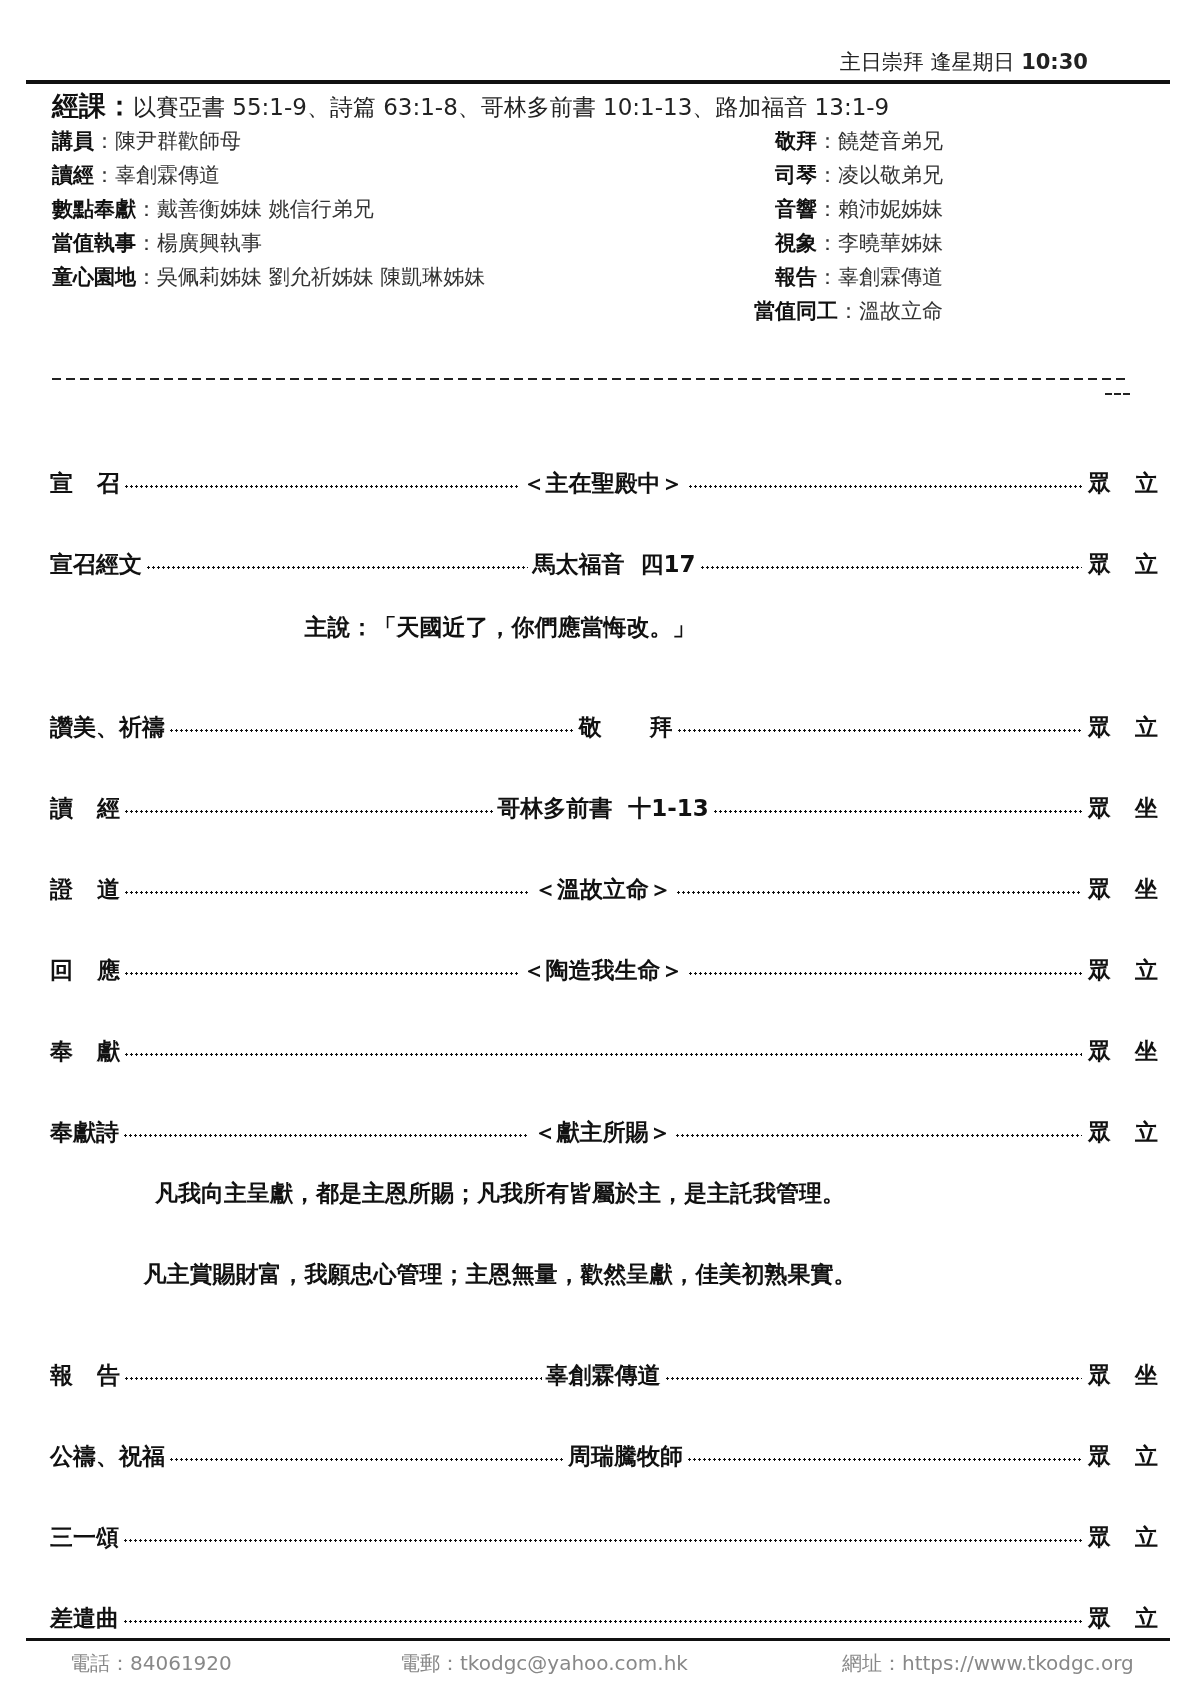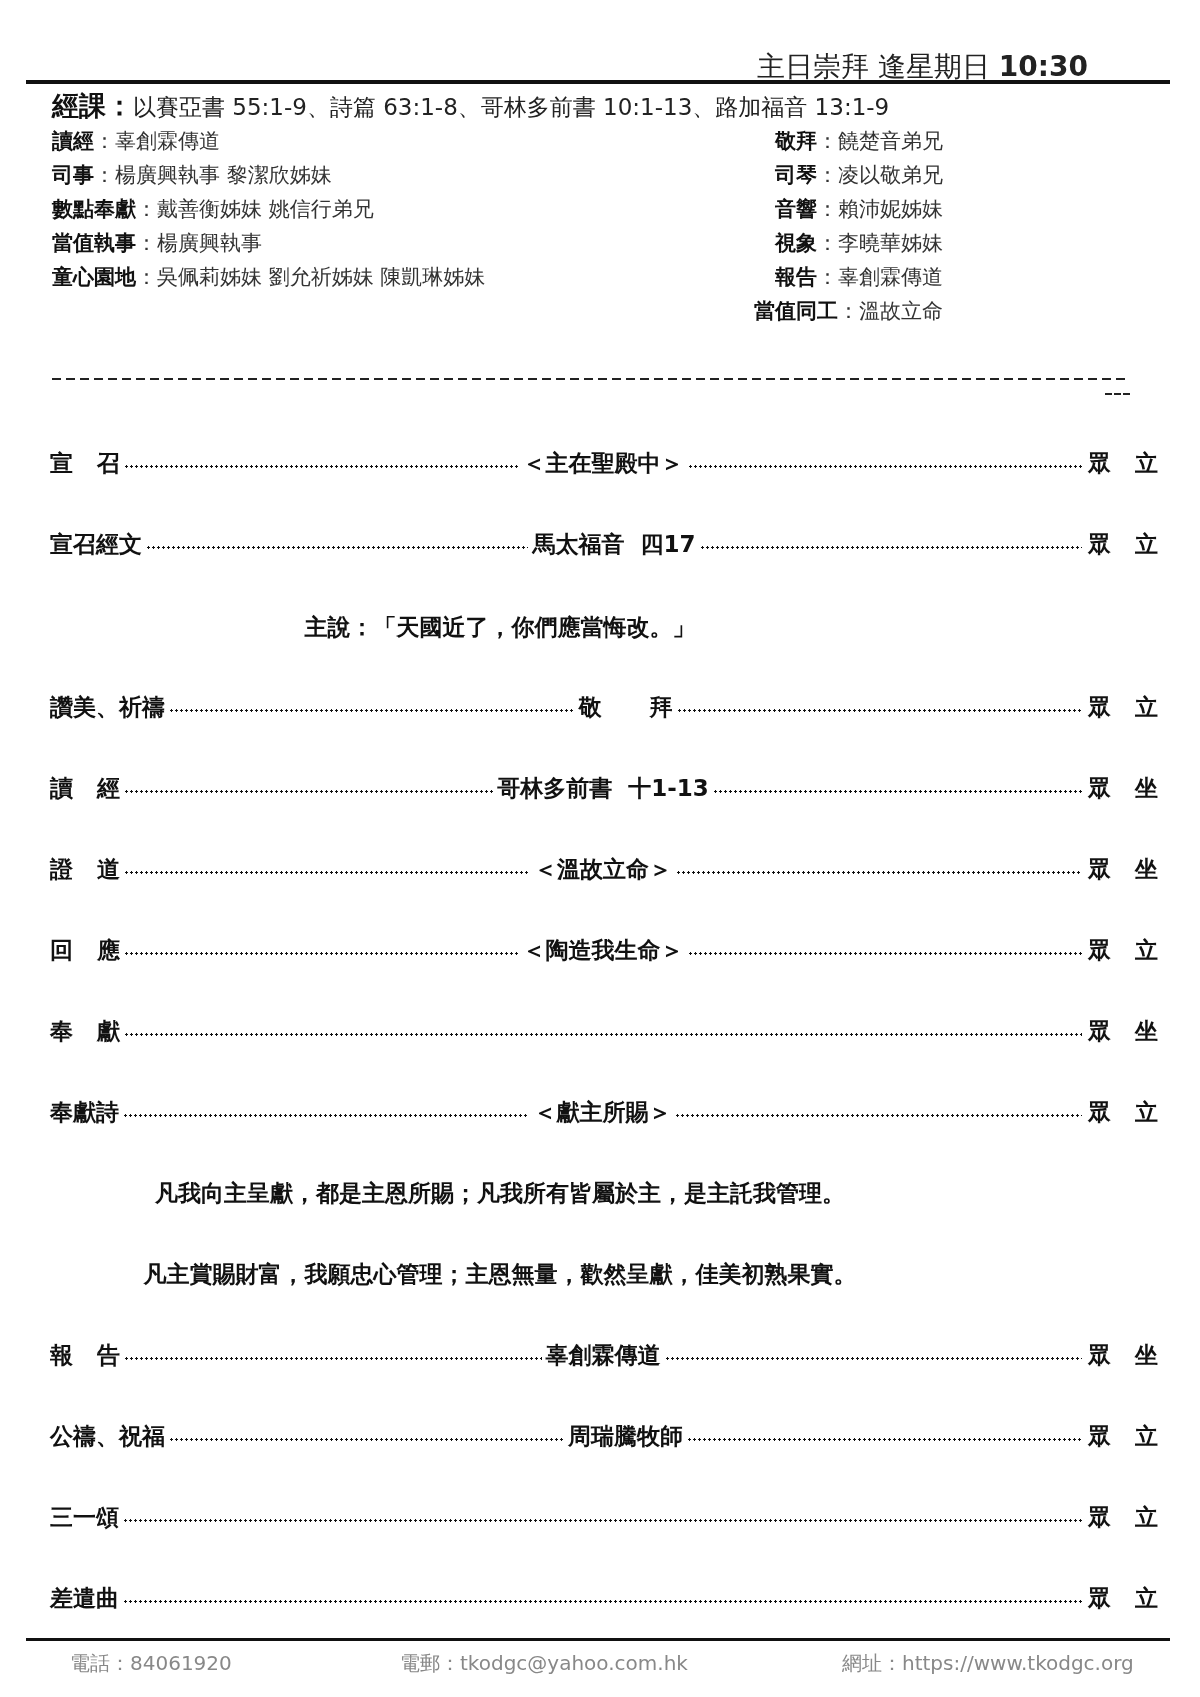--- a/index.html
+++ b/index.html
@@ -2,21 +2,21 @@
 <html><head>
 <meta charset="utf-8">
 <style>
   html, body { margin: 0; padding: 0; background: #ffffff; }
   body {
     width: 1200px; height: 1697px; position: relative; overflow: hidden;
     font-family: "DejaVu Sans", "Liberation Sans", sans-serif; color: #111;
   }
   .header-title {
     position: absolute; right: 112px; top: 48px;
-    font-size: 28px; color: #222; letter-spacing: 0px;
+    font-size: 21px; color: #222; letter-spacing: 0px;
   }
   .header-title b { font-weight: bold; }
   .rule-top {
     position: absolute; left: 26px; right: 30px; top: 80px; height: 4px; background: #111;
   }
   .lesson {
     position: absolute; left: 52px; top: 88px; font-size: 23px; color: #222; white-space: nowrap;
   }
   .lesson .lbl { font-weight: bold; font-size: 27px; color: #111; }
   .roles { position: absolute; top: 124px; font-size: 21px; color: #333; }
@@ -27,21 +27,21 @@
   .dashes {
     position: absolute; left: 52px; top: 378px; width: 1078px; height: 2px;
     background-image: repeating-linear-gradient(to right, #222 0 9px, transparent 9px 14px);
   }
   .dashes-tail {
     position: absolute; left: 1105px; top: 393px; width: 25px; height: 2px;
     background-image: repeating-linear-gradient(to right, #222 0 7px, transparent 7px 9px);
   }
   .item {
     position: absolute; left: 50px; width: 1108px; height: 34px;
-    display: flex; align-items: center; font-size: 23px; font-weight: bold; color: #111;
+    display: flex; align-items: center; font-size: 23px; font-weight: bold; color: #111; margin-top: 20px;
   }
   .item .name { white-space: pre; }
   .item .lead { flex: 1; height: 3px; margin: 6px 4px 0 4px;
     background-image: radial-gradient(circle, #111 1px, transparent 1.3px);
     background-size: 5px 3px; background-repeat: repeat-x; align-self: center; }
   .item .mid { white-space: pre; }
   .item .pos { white-space: pre; margin-left: 2px; }
   .verse {
     position: absolute; left: 0; width: 1000px; text-align: center;
     font-size: 23px; font-weight: bold; color: #111; font-family: Liberation Mono, monospace;
@@ -60,22 +60,22 @@
   <span>主日崇拜  逢星期日</span>
   <b>10:30</b>
 </div>
 <div class="rule-top"></div>
 
 <div class="lesson">
   <span class="lbl">經課：</span><span>以賽亞書  55:1-9、詩篇  63:1-8、哥林多前書  10:1-13、路加福音  13:1-9</span>
 </div>
 
 <div class="roles left">
+  <div class="role-row"><span class="k">講員</span><span>：</span><span>陳尹群歡師母</span></div>
   <div class="role-row"><span class="k">讀經</span><span>：</span><span>辜創霖傳道</span></div>
-  <div class="role-row"><span class="k">司事</span><span>：</span><span>楊廣興執事  黎潔欣姊妹</span></div>
   <div class="role-row"><span class="k">數點奉獻</span><span>：</span><span>戴善衡姊妹  姚信行弟兄</span></div>
   <div class="role-row"><span class="k">當值執事</span><span>：</span><span>楊廣興執事</span></div>
   <div class="role-row"><span class="k">童心園地</span><span>：</span><span>吳佩莉姊妹  劉允祈姊妹  陳凱琳姊妹</span></div>
 </div>
 
 <div class="roles right">
   <div class="role-row"><span class="k">敬拜</span><span>：</span><span>饒楚音弟兄</span></div>
   <div class="role-row"><span class="k">司琴</span><span>：</span><span>凌以敬弟兄</span></div>
   <div class="role-row"><span class="k">音響</span><span>：</span><span>賴沛妮姊妹</span></div>
   <div class="role-row"><span class="k">視象</span><span>：</span><span>李曉華姊妹</span></div>

